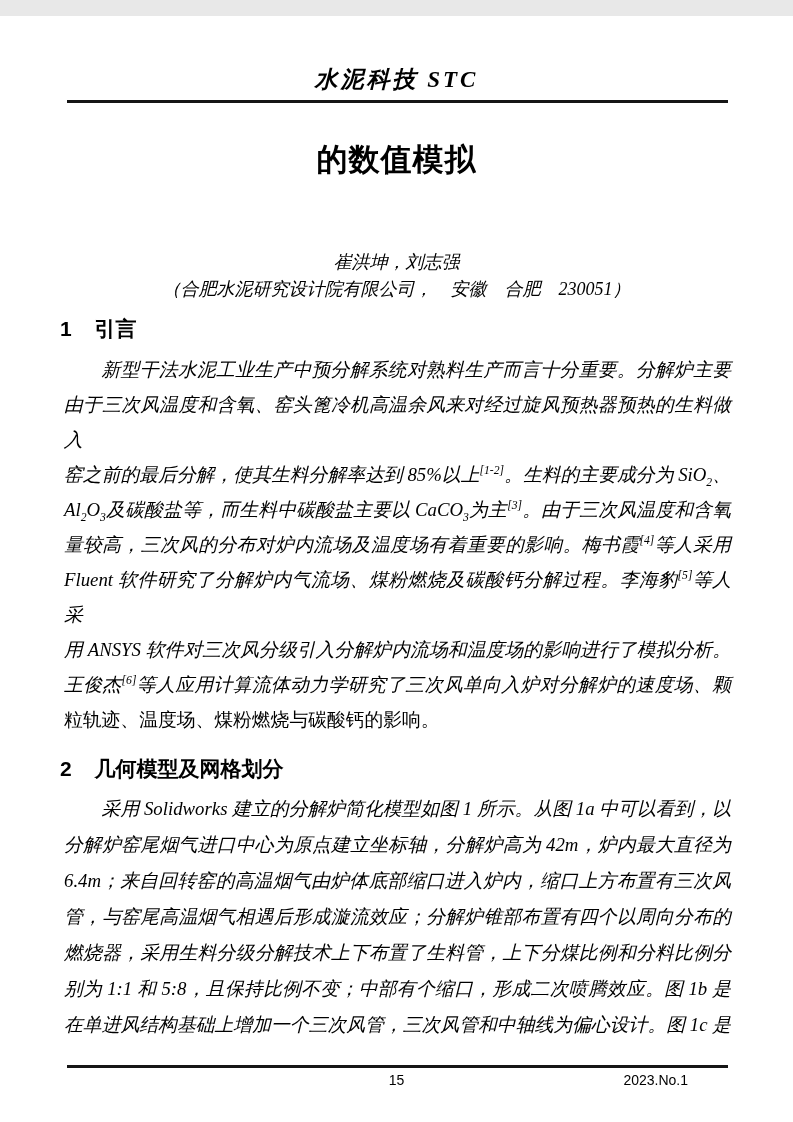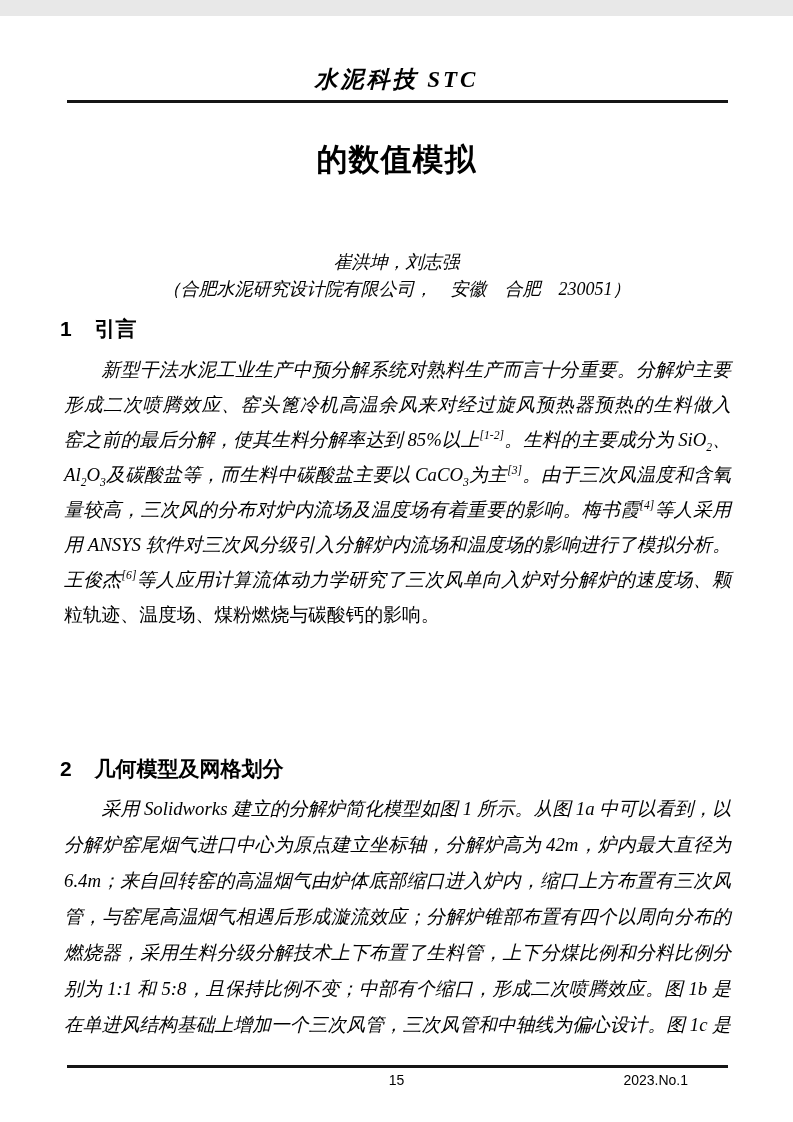--- a/index.html
+++ b/index.html
@@ -112,24 +112,25 @@
   <div class="authors">崔洪坤，刘志强</div>
   <div class="affiliation">（合肥水泥研究设计院有限公司，　安徽　合肥　230051）</div>
 
   <div class="sec-heading h-sec1">
     <span class="sec-num">1</span>
     <span class="sec-title">引言</span>
   </div>
 
   <div class="para p1">
       <div class="tline just ind">新型干法水泥工业生产中预分解系统对熟料生产而言十分重要。分解炉主要</div>
-      <div class="tline just">形成二次喷腾效应、窑头篦冷机高温余风来对经过旋风预热器预热的生料做入</div>
+      <div class="tline just">由于三次风温度和含氧、窑头篦冷机高温余风来对经过旋风预热器预热的生料做入</div>
       <div class="tline just">窑之前的最后分解，使其生料分解率达到 85%以上<sup>[1-2]</sup>。生料的主要成分为 SiO<sub>2</sub>、</div>
       <div class="tline just">Al<sub>2</sub>O<sub>3</sub>及碳酸盐等，而生料中碳酸盐主要以 CaCO<sub>3</sub>为主<sup>[3]</sup>。由于三次风温度和含氧</div>
       <div class="tline just">量较高，三次风的分布对炉内流场及温度场有着重要的影响。梅书霞<sup>[4]</sup>等人采用</div>
+      <div class="tline just">Fluent 软件研究了分解炉内气流场、煤粉燃烧及碳酸钙分解过程。李海豹<sup>[5]</sup>等人采</div>
       <div class="tline just">用 ANSYS 软件对三次风分级引入分解炉内流场和温度场的影响进行了模拟分析。</div>
       <div class="tline just">王俊杰<sup>[6]</sup>等人应用计算流体动力学研究了三次风单向入炉对分解炉的速度场、颗</div>
       <div class="tline">粒轨迹、温度场、煤粉燃烧与碳酸钙的影响。</div>
     </div>
 
   <div class="sec-heading h-sec2">
     <span class="sec-num">2</span>
     <span class="sec-title">几何模型及网格划分</span>
   </div>
 

